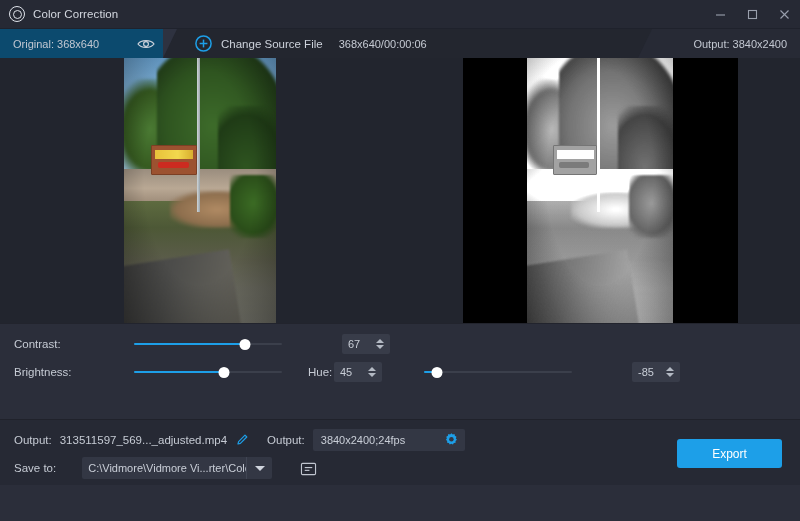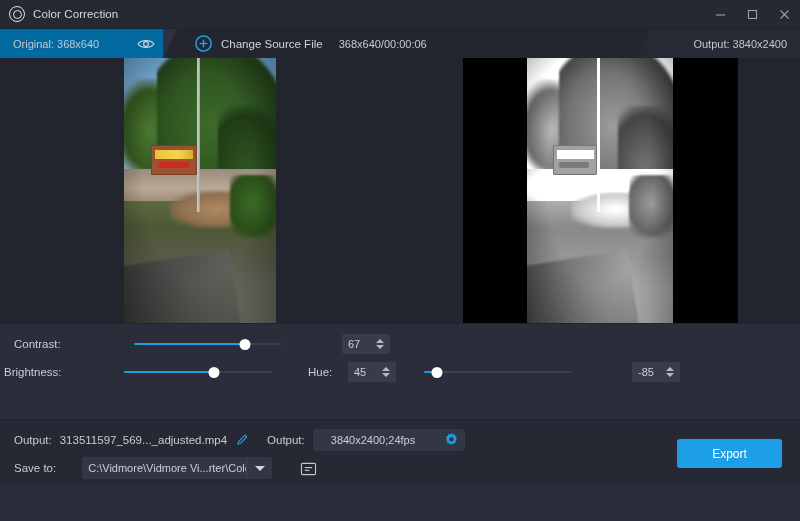--- a/index.html
+++ b/index.html
@@ -35,21 +35,21 @@
     color: #9aa0ad; font-size: 13px; line-height: 1;
   }
   .win-btn svg { display: block; }
 
   
   .sourcebar {
     height: 29px; background: #23262f; position: relative;
     display: flex; align-items: center; font-size: 11px; color: #b9bec9;
   }
   .orig-tab {
-    background: #0369a1; height: 29px; display: flex; align-items: center;
+    background: #0c4a6e; height: 29px; display: flex; align-items: center;
     padding: 0 0 0 13px; position: relative; min-width: 163px;
   }
   .orig-tab::after {
     content: ""; position: absolute; right: -14px; top: 0;
     border-left: 14px solid #2e3240;
     border-top: 0 solid transparent; border-bottom: 29px solid transparent;
   }
   .orig-label { font-size: 11px; color: #c2c7d1; }
   .eye { margin-left: 38px; position: relative; z-index: 2; display: flex; }
   .plus-icon { margin-left: 32px; display: flex; align-items: center; }
@@ -214,21 +214,21 @@
   }
 
   
   .bottom { height: 66px; background: #262934; border-top: 1px solid #20222b; position: relative; }
   .b-row { position: absolute; display: flex; align-items: center; text-align: right; }
   .b-label { font-size: 11.5px; color: #c6cbd4; }
   .b-value { font-size: 11.5px; color: #c6cbd4; margin-left: 8px; }
   .pencil { margin-left: 8px; display: flex; }
   .fmt-box {
     margin-left: 8px; width: 152px; height: 22px; background: #333744; border-radius: 2px;
-    display: flex; align-items: center; padding: 0 18px; position: relative;
+    display: flex; align-items: center; padding: 0 8px; position: relative;
   }
   .fmt-val { font-size: 11px; color: #c9ced7; }
   .gear { position: absolute; right: 6px; top: 3px; }
   .path-box {
     margin-left: 8px; width: 190px; height: 22px; background: #333744; border-radius: 2px;
     display: flex; align-items: center;
   }
   .path-val { font-size: 11px; color: #c9ced7; padding-left: 6px; flex: 1; overflow: hidden; white-space: nowrap; }
   .path-caret {
     width: 26px; height: 22px; border-left: 1px solid #404553;
@@ -354,28 +354,28 @@
       </div>
       <div class="spin" style="margin-left:12px;">
         <span class="spin-val">67</span>
         <span class="spin-arrows">
           <span class="ar-up"></span>
           <span class="ar-dn"></span>
         </span>
       </div>
     </div>
 
-    <div class="row" style="left:4px; top:38px;align-items:center;">
+    <div class="row" style="left:14px; top:38px;align-items:center;">
       <span class="row-label" style="width:68px;">Brightness:</span>
       <div class="slider" style="width:148px; margin-left:4px;">
         <div class="s-track"></div>
         <div class="s-fill" id="fillBrightness" style="width: 61%;"></div>
         <div class="s-knob" id="knobBrightness" style="left: 61%;"></div>
       </div>
-      <div class="spin" style="margin-left:28px;">
+      <div class="spin" style="margin-left:4px;">
         <span class="spin-val">45</span>
         <span class="spin-arrows">
           <span class="ar-up"></span>
           <span class="ar-dn"></span>
         </span>
       </div>
     </div>
 
 
     <div class="row" style="left:308px; top:38px;">

